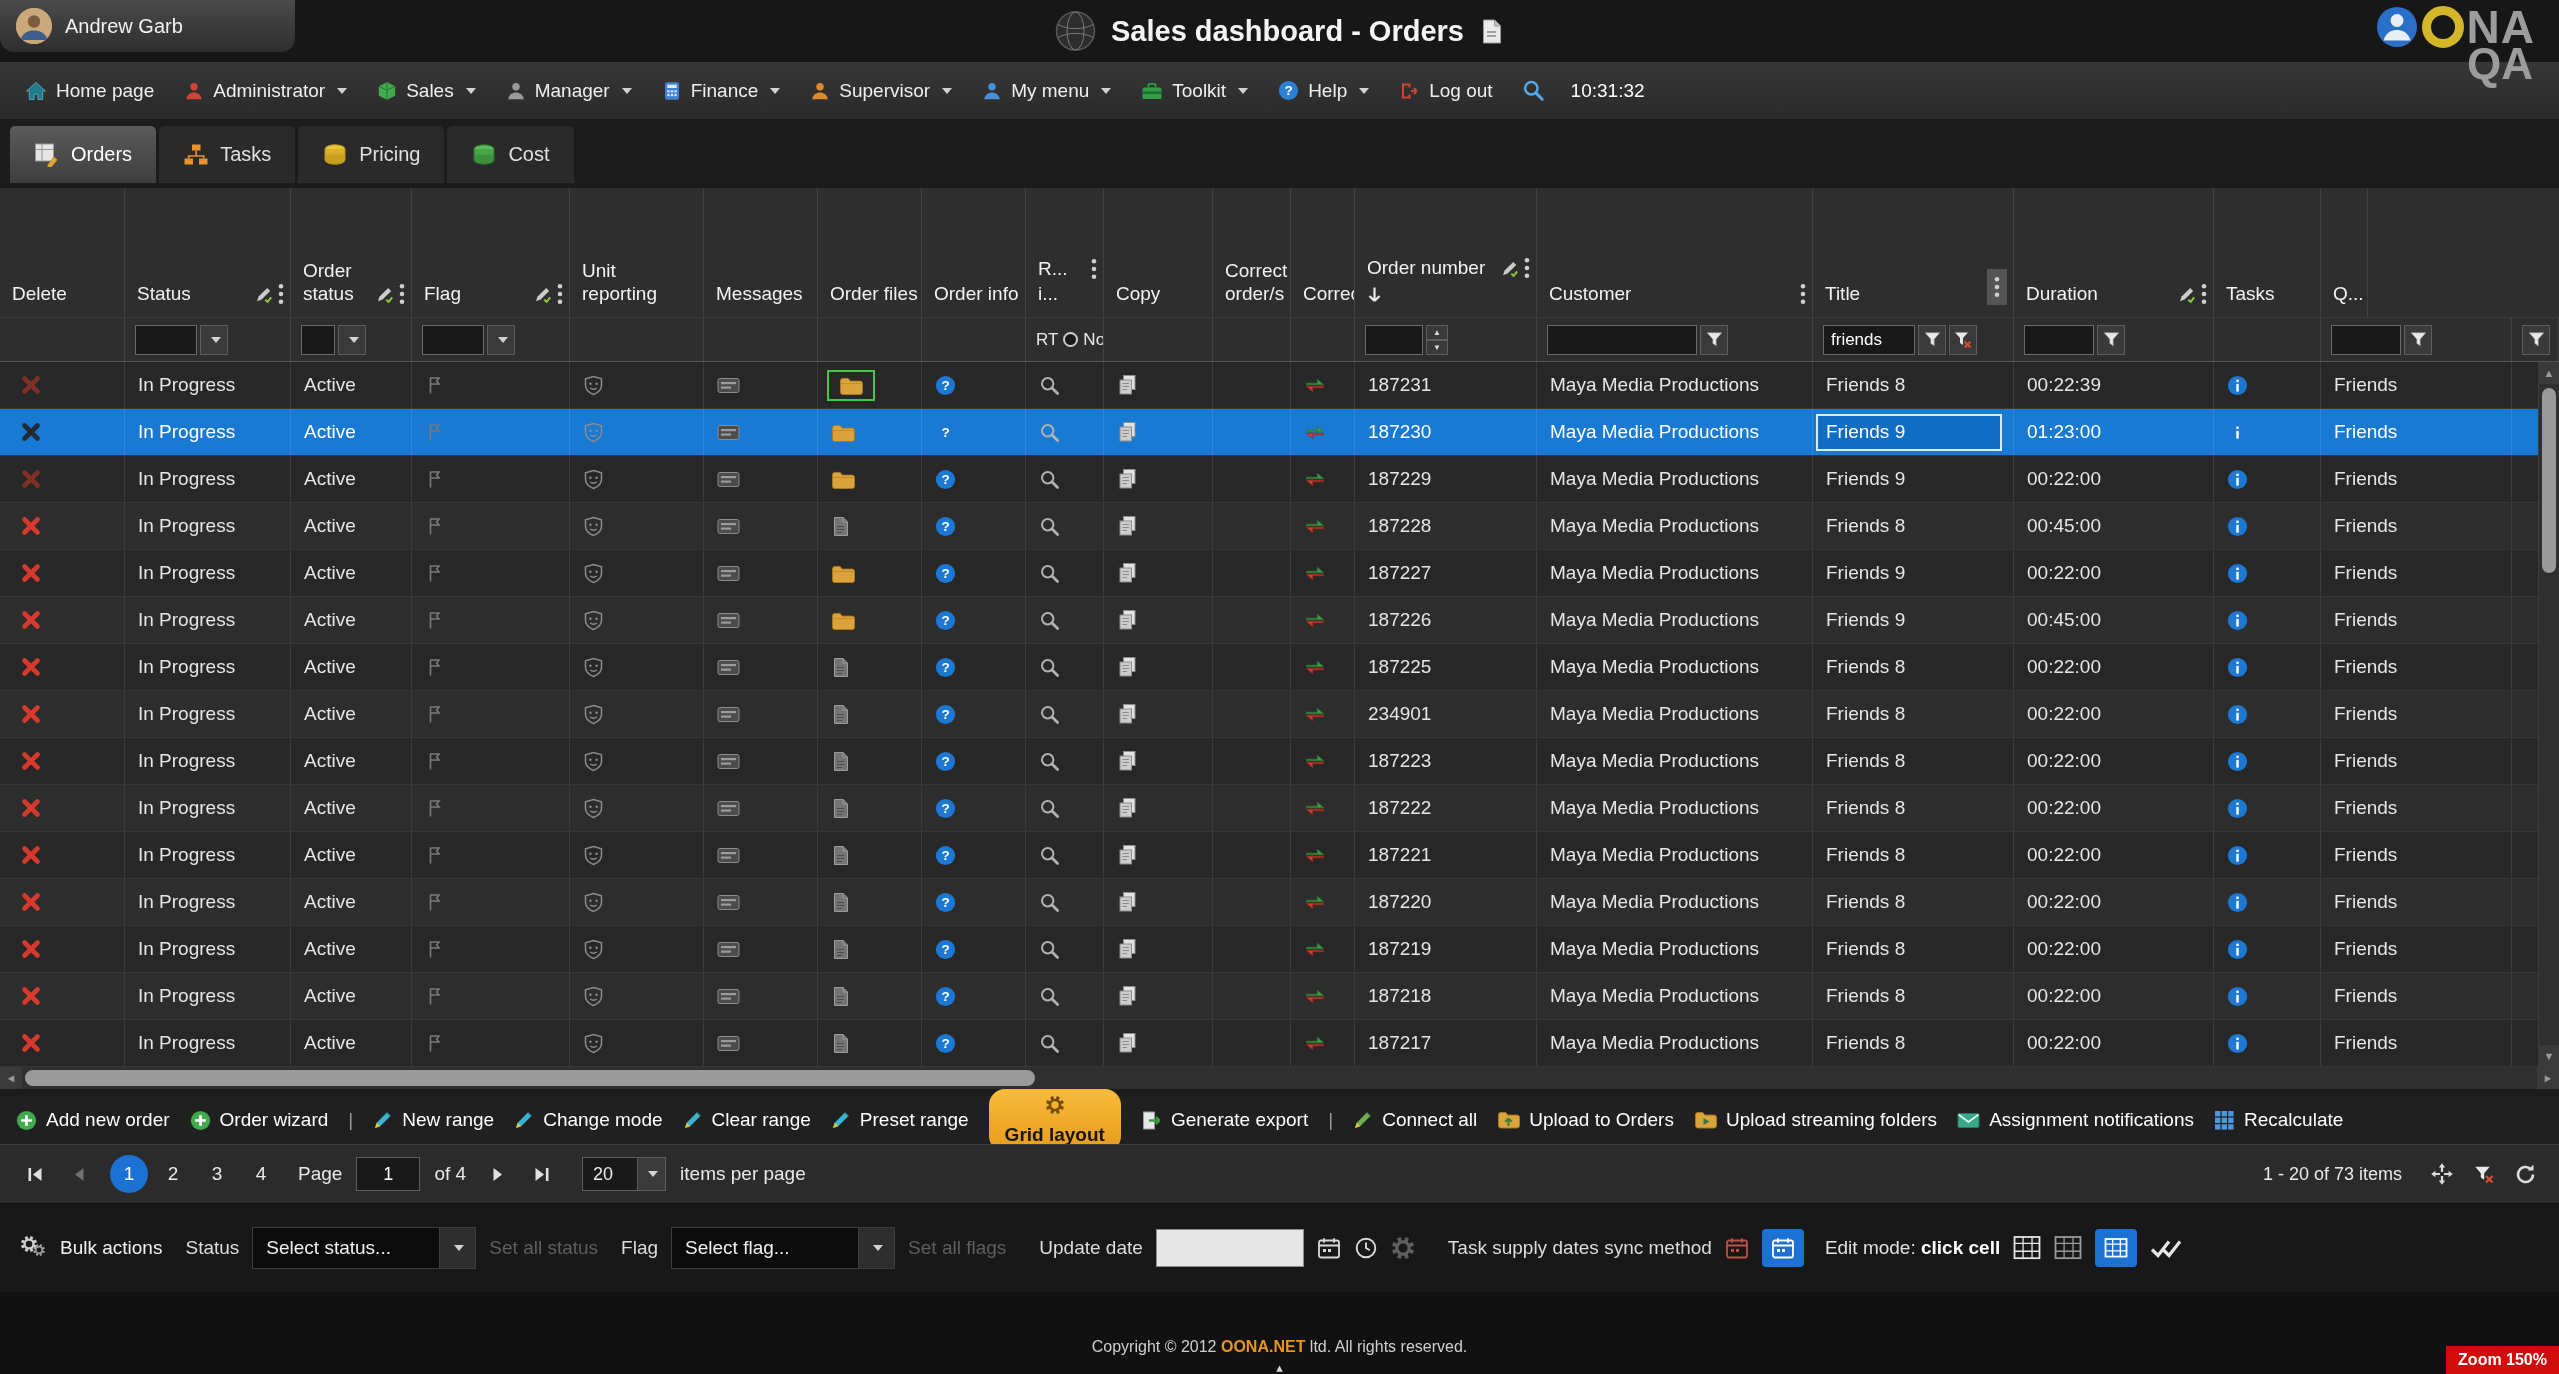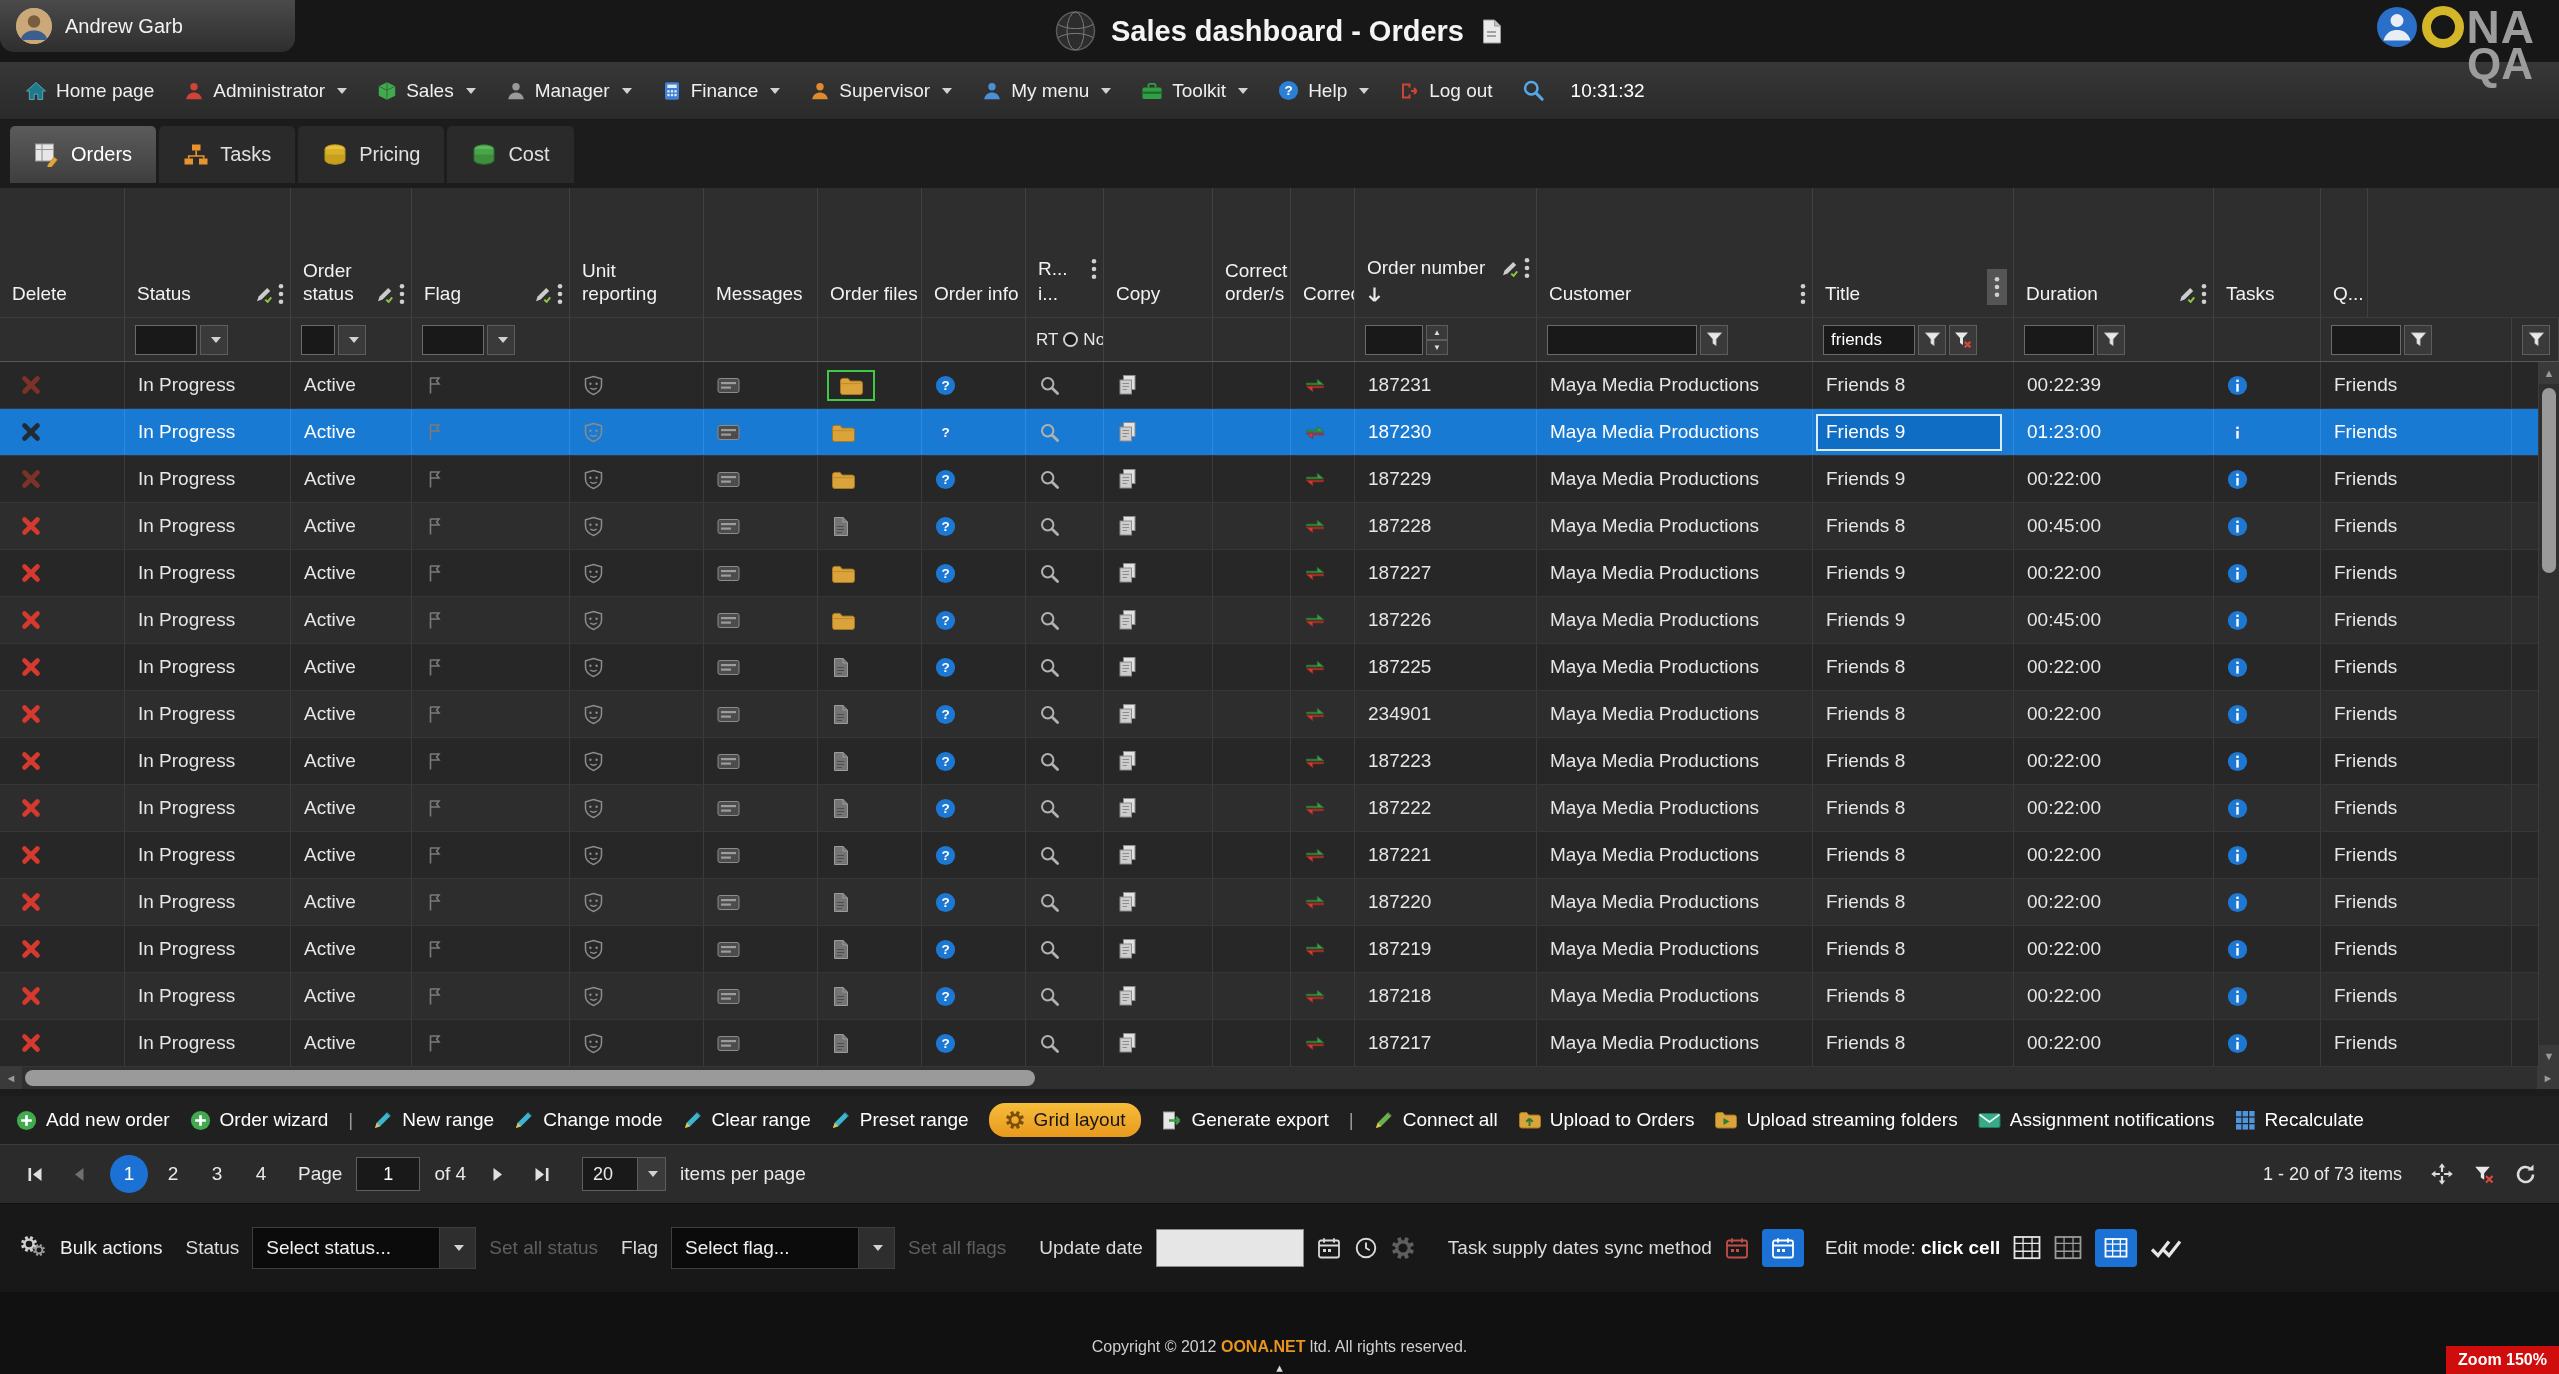--- a/index.html
+++ b/index.html
@@ -72,21 +72,21 @@
   .hs-track{flex:1;height:22px;position:relative;}
   .hs-thumb{position:absolute;left:3px;top:3px;width:1010px;height:16px;background:#9a9a9a;border-radius:8px;}
   .vscroll{position:absolute;top:174px;right:0;width:21px;height:705px;background:#2f2f2f;border-left:1px solid #3c3c3c;display:flex;flex-direction:column;align-items:center;z-index:3;}
   .vs-btn{width:21px;height:22px;background:#3a3a3a;color:#9a9a9a;font-size:11px;display:flex;align-items:center;justify-content:center;flex:0 0 auto;cursor:pointer;}
   .vs-track{flex:1;width:21px;position:relative;}
   .vs-thumb{position:absolute;top:4px;left:3.5px;width:14px;height:185px;background:#9a9a9a;border-radius:7px;}
 
   
   .action-bar{position:absolute;top:1096px;left:0;width:2559px;height:48px;background:#202020;display:flex;align-items:center;gap:20px;padding:0 16px;}
   .act{display:flex;align-items:center;gap:9px;color:#fff;cursor:pointer;white-space:nowrap;font-size:19px;justify-content:flex-end;}
-  .act.pill{background:linear-gradient(#f8bc3b,#e89a1d);color:#161616;font-weight:normal;border-radius:16px;padding:6px 16px;}
+  .act.pill{background:linear-gradient(#f8bc3b,#e89a1d);color:#161616;font-weight:bold;border-radius:16px;padding:6px 16px;flex-direction:column;}
   .abar-sep{color:#9a9a9a;font-size:19px;}
 
   
   .pager{position:absolute;top:1144px;left:0;width:2559px;height:60px;background:#2b2b2b;border-top:1px solid #3d3d3d;border-bottom:1px solid #101010;display:flex;align-items:center;gap:10px;padding:0 18px;}
   .pbtn{width:34px;height:34px;display:flex;align-items:center;justify-content:center;cursor:pointer;}
   .pagenums{display:flex;align-items:center;gap:6px;margin:0 4px;}
   .pnum{width:38px;height:38px;border-radius:50%;display:flex;align-items:center;justify-content:center;font-size:19px;color:#e9e9e9;cursor:pointer;}
   .pnum.active{background:#1b72d4;color:#fff;}
   .plabel{font-size:19px;color:#e9e9e9;margin:0 4px;white-space:nowrap;}
   .page-input{width:64px;height:34px;background:#191919;border:1px solid #5e5e5e;color:#fff;font-size:18px;text-align:center;font-family:inherit;}

